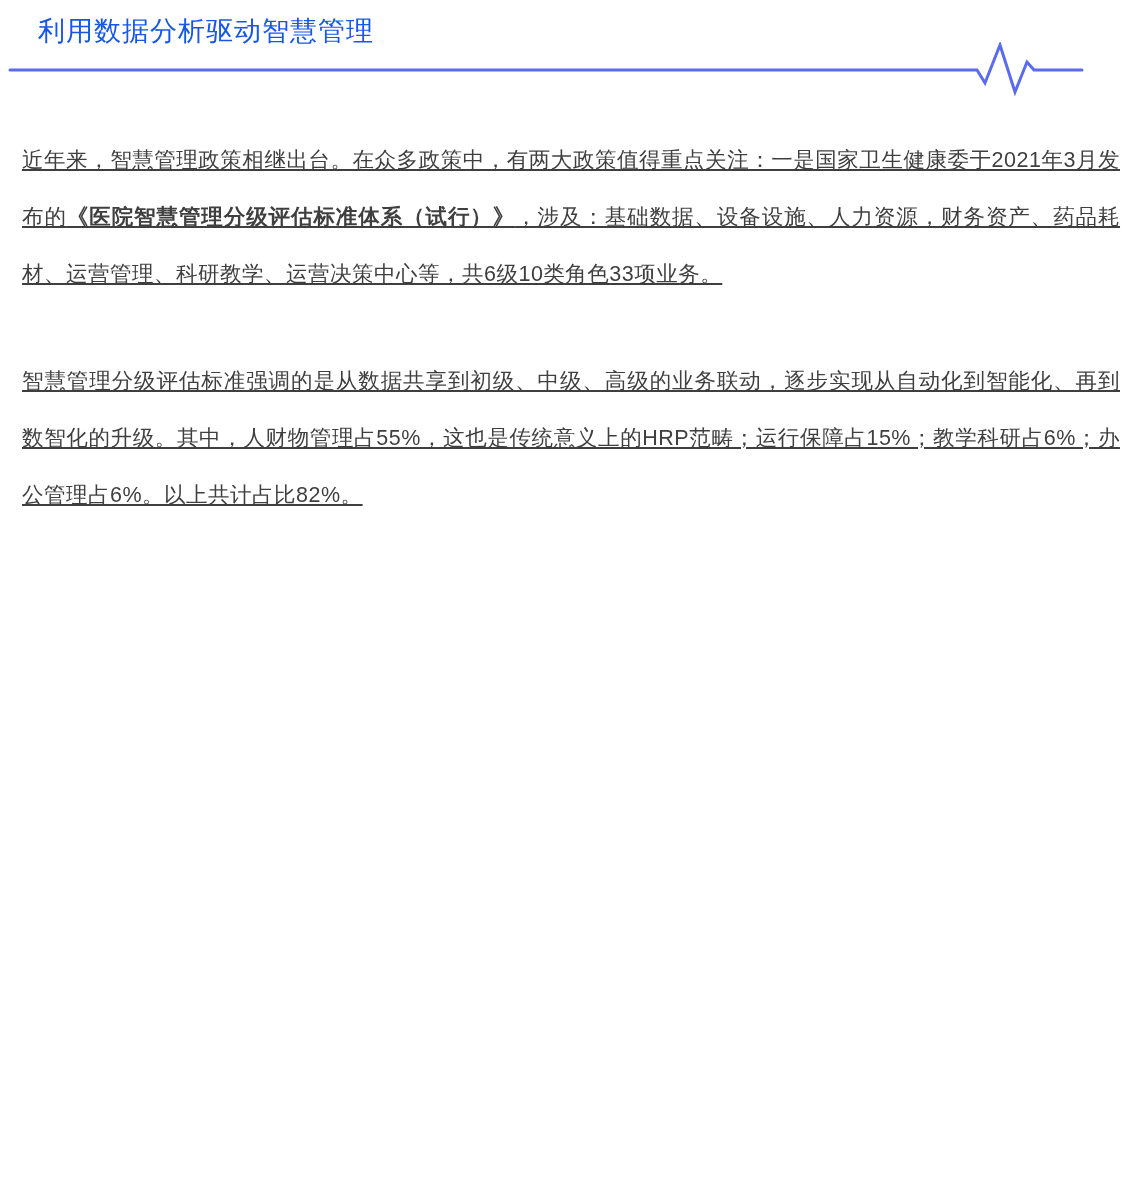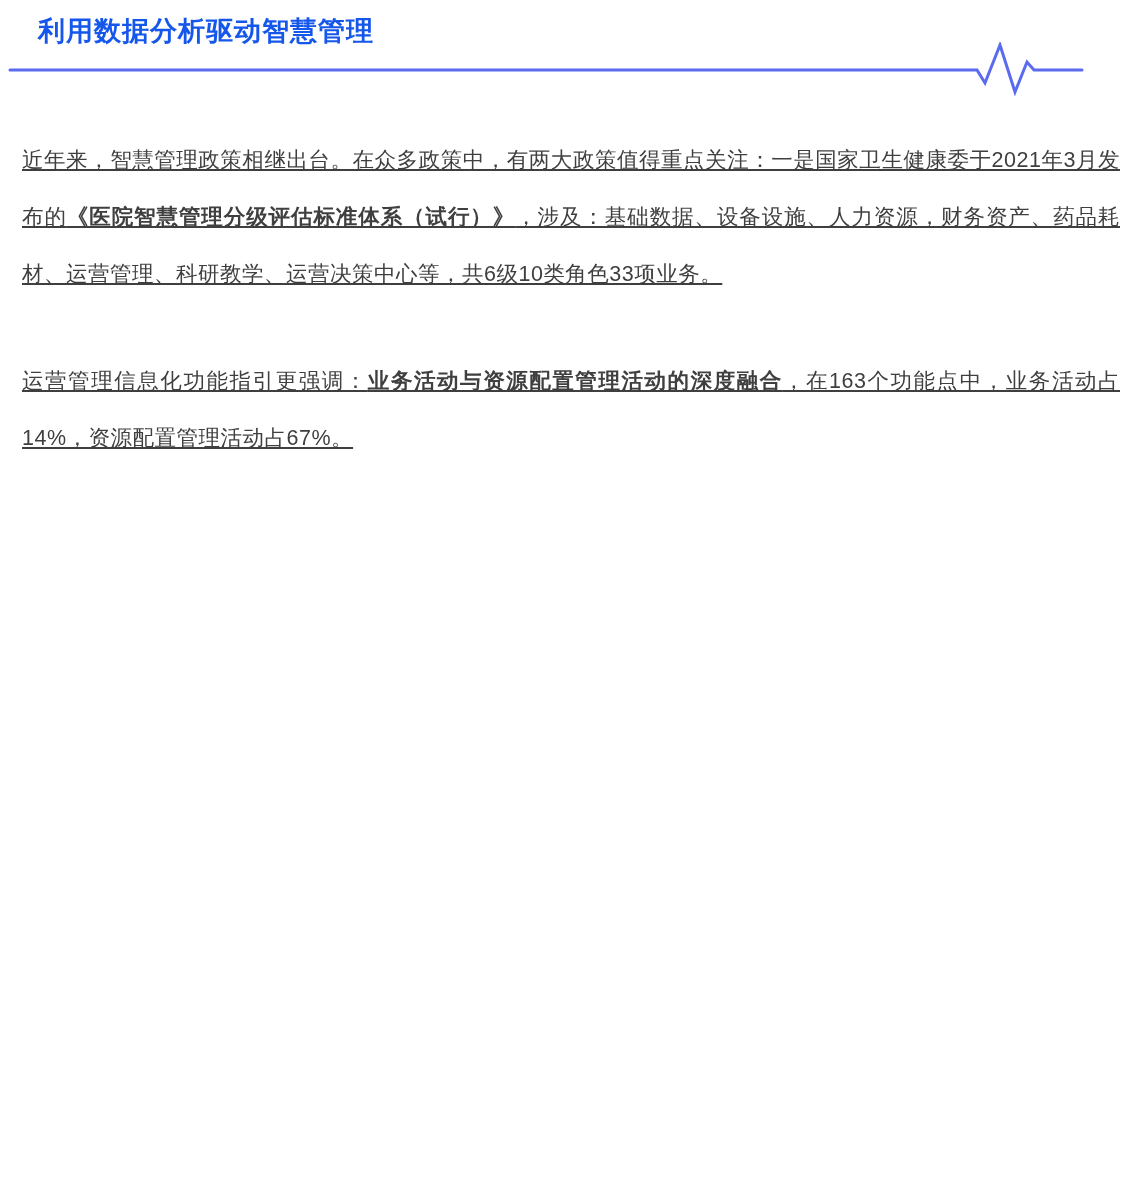--- a/index.html
+++ b/index.html
@@ -13,21 +13,21 @@
     width: 1142px;
     min-height: 1197px;
     background: #ffffff;
     padding: 14px 22px 30px 22px;
     overflow: hidden;
   }
   .article-header { position: relative; }
   .page-title {
     font-size: 27px;
     line-height: 35px;
-    font-weight: 700;
+    font-weight: 400;
     color: var(--title-blue, #1657EB);
     padding-left: 16px;
     letter-spacing: 1px;
   }
   .pulse-svg {
     display: block;
     width: 1142px;
     height: 56px;
     margin-left: -22px;
     margin-top: -7px;
@@ -52,15 +52,15 @@
 <div class="page">
   <header class="article-header">
     <h1 class="page-title">利用数据分析驱动智慧管理</h1>
     <svg class="pulse-svg" viewBox="0 0 1142 56" fill="none" xmlns="http://www.w3.org/2000/svg">
       <polyline points="10,28 977,28 985,41 1000,3 1015,50 1027,20 1034,28 1082,28" stroke="currentColor" stroke-width="3" stroke-linecap="round" stroke-linejoin="miter" fill="none"></polyline>
     </svg>
   </header>
 
   <main class="article-body">
       <p class="para"><span class="">近年来，智慧管理政策相继出台。在众多政策中，有两大政策值得重点关注：一是国家卫生健康委于2021年3月发布的</span><span class="bold">《医院智慧管理分级评估标准体系（试行）》</span><span class="">，涉及：基础数据、设备设施、人力资源，财务资产、药品耗材、运营管理、科研教学、运营决策中心等，共6级10类角色33项业务。</span></p>
-      <p class="para"><span class="">运营管理信息化功能指引更强调：</span><span class="bold">业务活动与资源配置管理活动的深度融合</span><span class="">，在163个功能点中，业务活动占14%，资源配置管理活动占67%。</span></p>
+      <p class="para"><span class="">智慧管理分级评估标准强调的是从数据共享到初级、中级、高级的业务联动，逐步实现从自动化到智能化、再到数智化的升级。其中，人财物管理占55%，这也是传统意义上的HRP范畴；运行保障占15%；教学科研占6%；办公管理占6%。以上共计占比82%。</span></p>
     </main>
 </div>
 
 </body></html>

